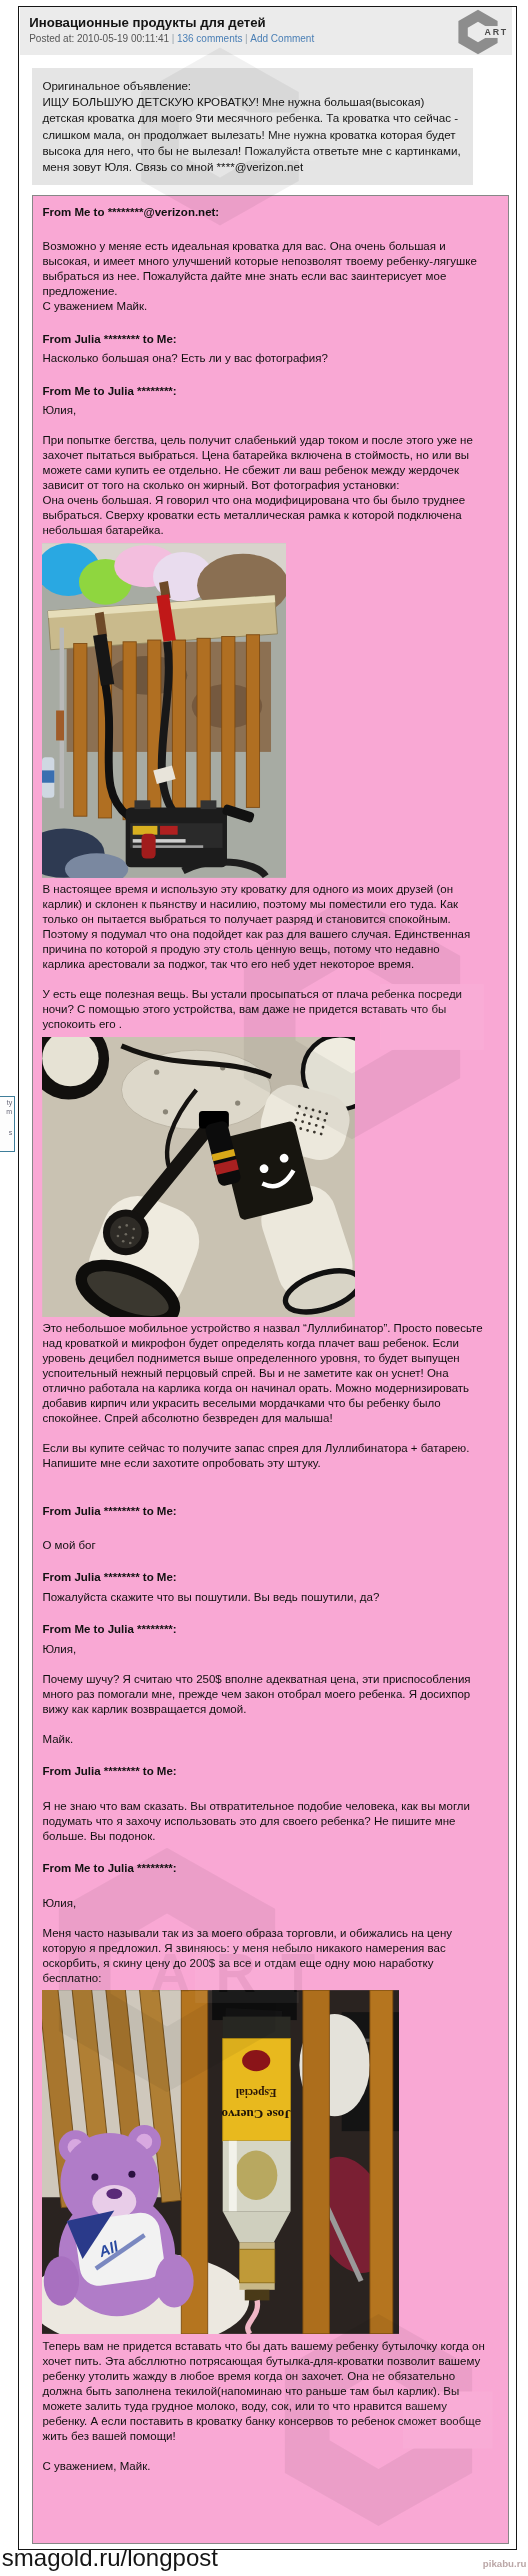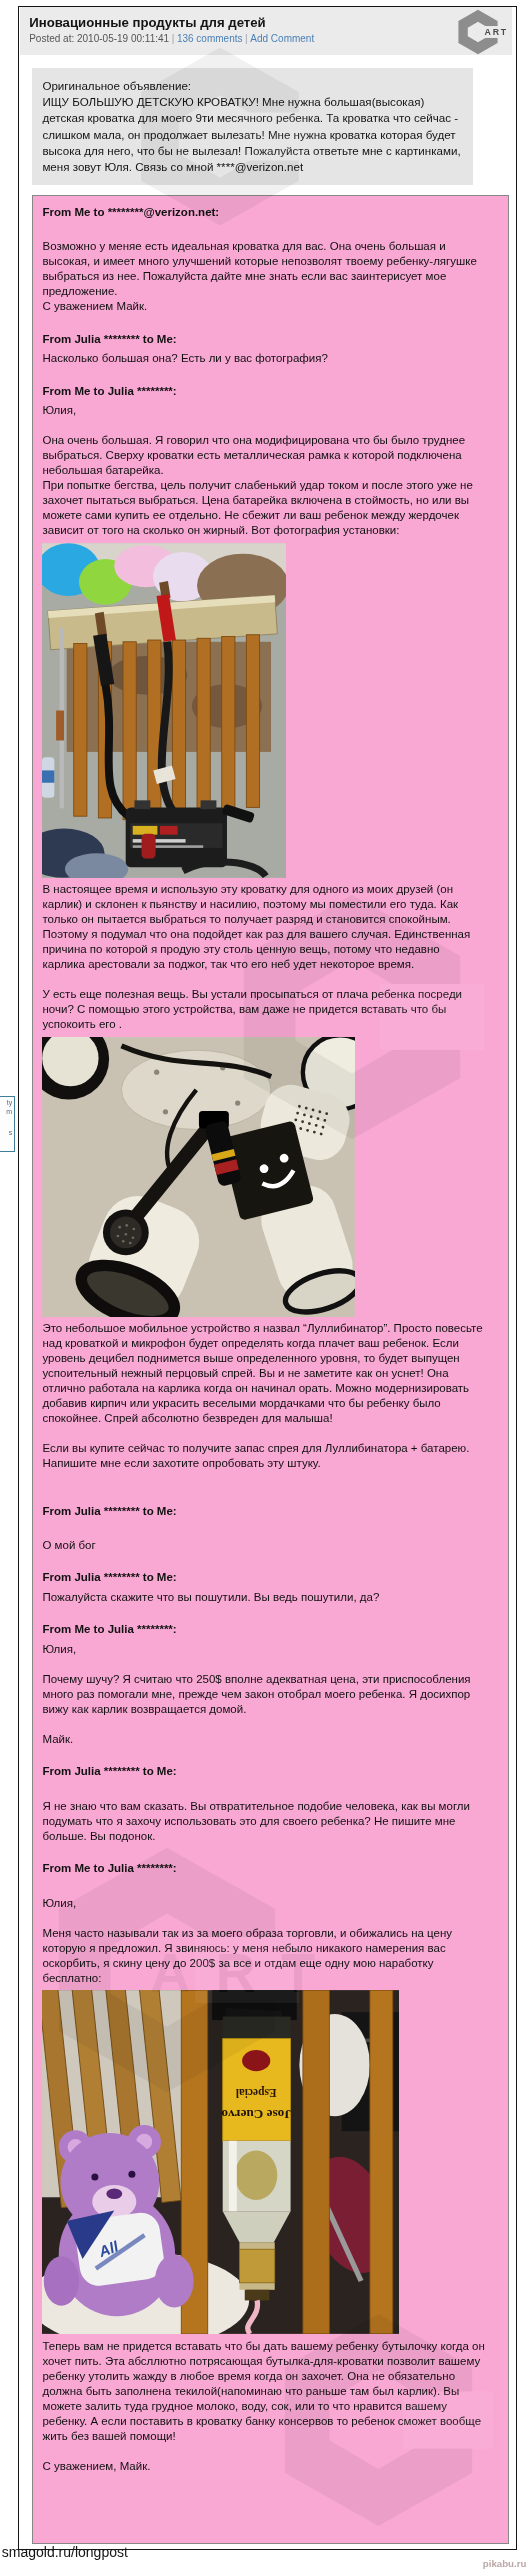--- a/index.html
+++ b/index.html
@@ -40,21 +40,21 @@
   
   .fragment{position:absolute;left:0;top:1096px;width:15px;height:56px;background:#fdfdfd;
             border:1.8px solid #3f7e9a;border-left:none;z-index:6;font-size:7px;color:#667;
             text-align:right;padding:1.8px 1.8px 0 0;box-sizing:border-box;line-height:8.8px;}
 
   
   .wm{position:absolute;z-index:4;opacity:0.05;pointer-events:none;}
   .wm .wmtxt{position:absolute;font-size:56px;font-weight:bold;letter-spacing:25px;color:#000;}
 
   
-  .footer-left{position:absolute;left:1.8px;top:2544px;font-size:14px;color:#151515;z-index:7;}
+  .footer-left{position:absolute;left:1.8px;top:2544px;font-size:24px;color:#151515;z-index:7;}
   .footer-right{position:absolute;right:2.6px;top:2558px;font-size:9.7px;font-weight:bold;
                 color:#bba7a7;z-index:7;}
 </style>
 </head>
 <body>
 
 <div class="wm" style="left:123px;top:44px;">
   <svg width="194" height="185" viewBox="0 0 56 54">
       <path fill="#000" fill-rule="evenodd" d="M28,1 L51,14 L51,40 L28,53 L5,40 L5,14 Z M28,15 L40,22 L40,32 L28,39 L16,32 L16,22 Z"></path>
       <rect x="34" y="20" width="22" height="14" fill="#fff"></rect>
@@ -114,22 +114,22 @@
     <div>
       <div class="mh">From Julia ******** to Me:</div>
       <p class="t">Насколько большая она? Есть ли у вас фотография?</p>
     </div>
     <div class="gap"></div>
 
     <div>
       <div class="mh">From Me to Julia ********:</div>
       <p class="t">Юлия,</p>
       <div class="bl"></div>
+      <p class="t">При попытке бегства, цель получит слабенький удар током и после этого уже не захочет пытаться выбраться.  Цена батарейка включена в стоймость, но или вы можете сами купить ее отдельно.  Не сбежит ли ваш ребенок между жердочек зависит от того на сколько он жирный. Вот фотография установки:</p>
       <p class="t">Она очень большая. Я говорил что она модифицирована что бы было труднее выбраться. Сверху кроватки есть металлическая рамка к которой подключена небольшая батарейка.</p>
-      <p class="t">При попытке бегства, цель получит слабенький удар током и после этого уже не захочет пытаться выбраться.  Цена батарейка включена в стоймость, но или вы можете сами купить ее отдельно.  Не сбежит ли ваш ребенок между жердочек зависит от того на сколько он жирный. Вот фотография установки:</p>
 
       <div class="ph">
         <svg width="244" height="335" viewBox="0 0 277 380">
           <rect width="277" height="380" fill="#a7aba3"></rect>
           <rect x="0" y="0" width="277" height="46" fill="#d8d4cc"></rect>
           <ellipse cx="30" cy="30" rx="36" ry="30" fill="#29a8e2"></ellipse>
           <ellipse cx="72" cy="44" rx="30" ry="26" fill="#8fd63f"></ellipse>
           <ellipse cx="118" cy="26" rx="36" ry="24" fill="#f3bede"></ellipse>
           <ellipse cx="160" cy="38" rx="34" ry="28" fill="#e9dcee"></ellipse>
           <ellipse cx="228" cy="48" rx="52" ry="36" fill="#8a6f52"></ellipse>

